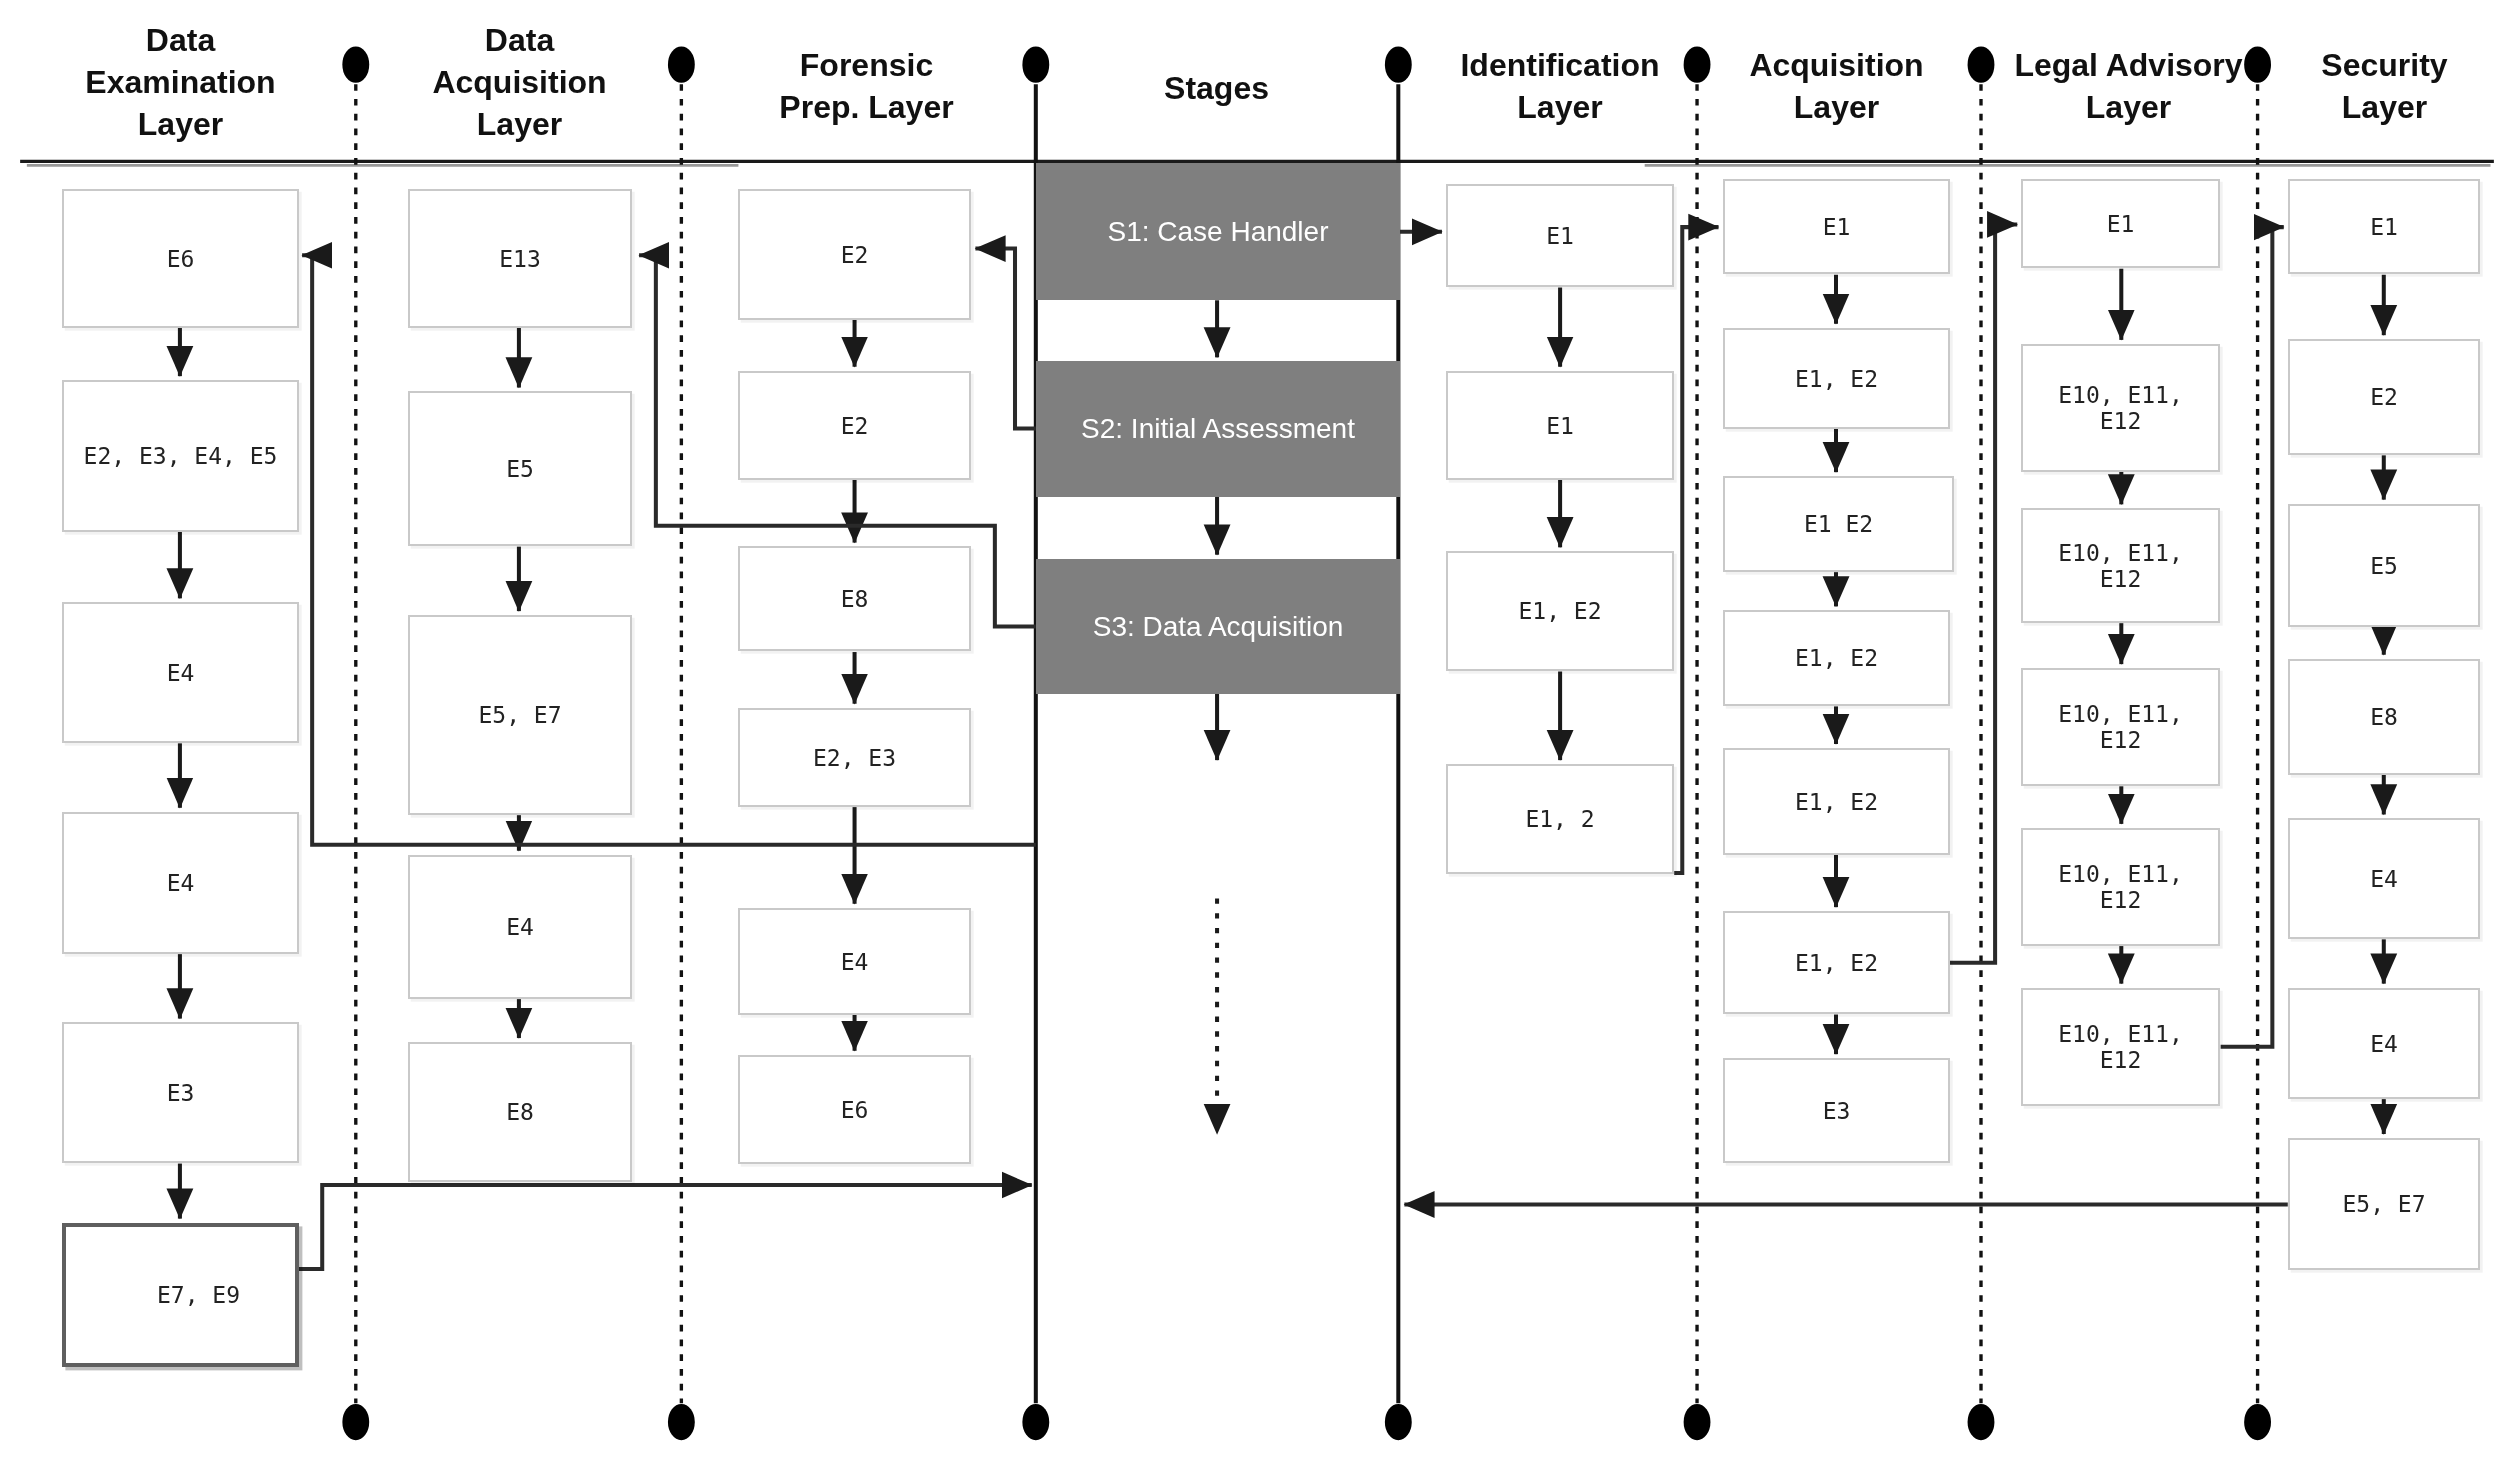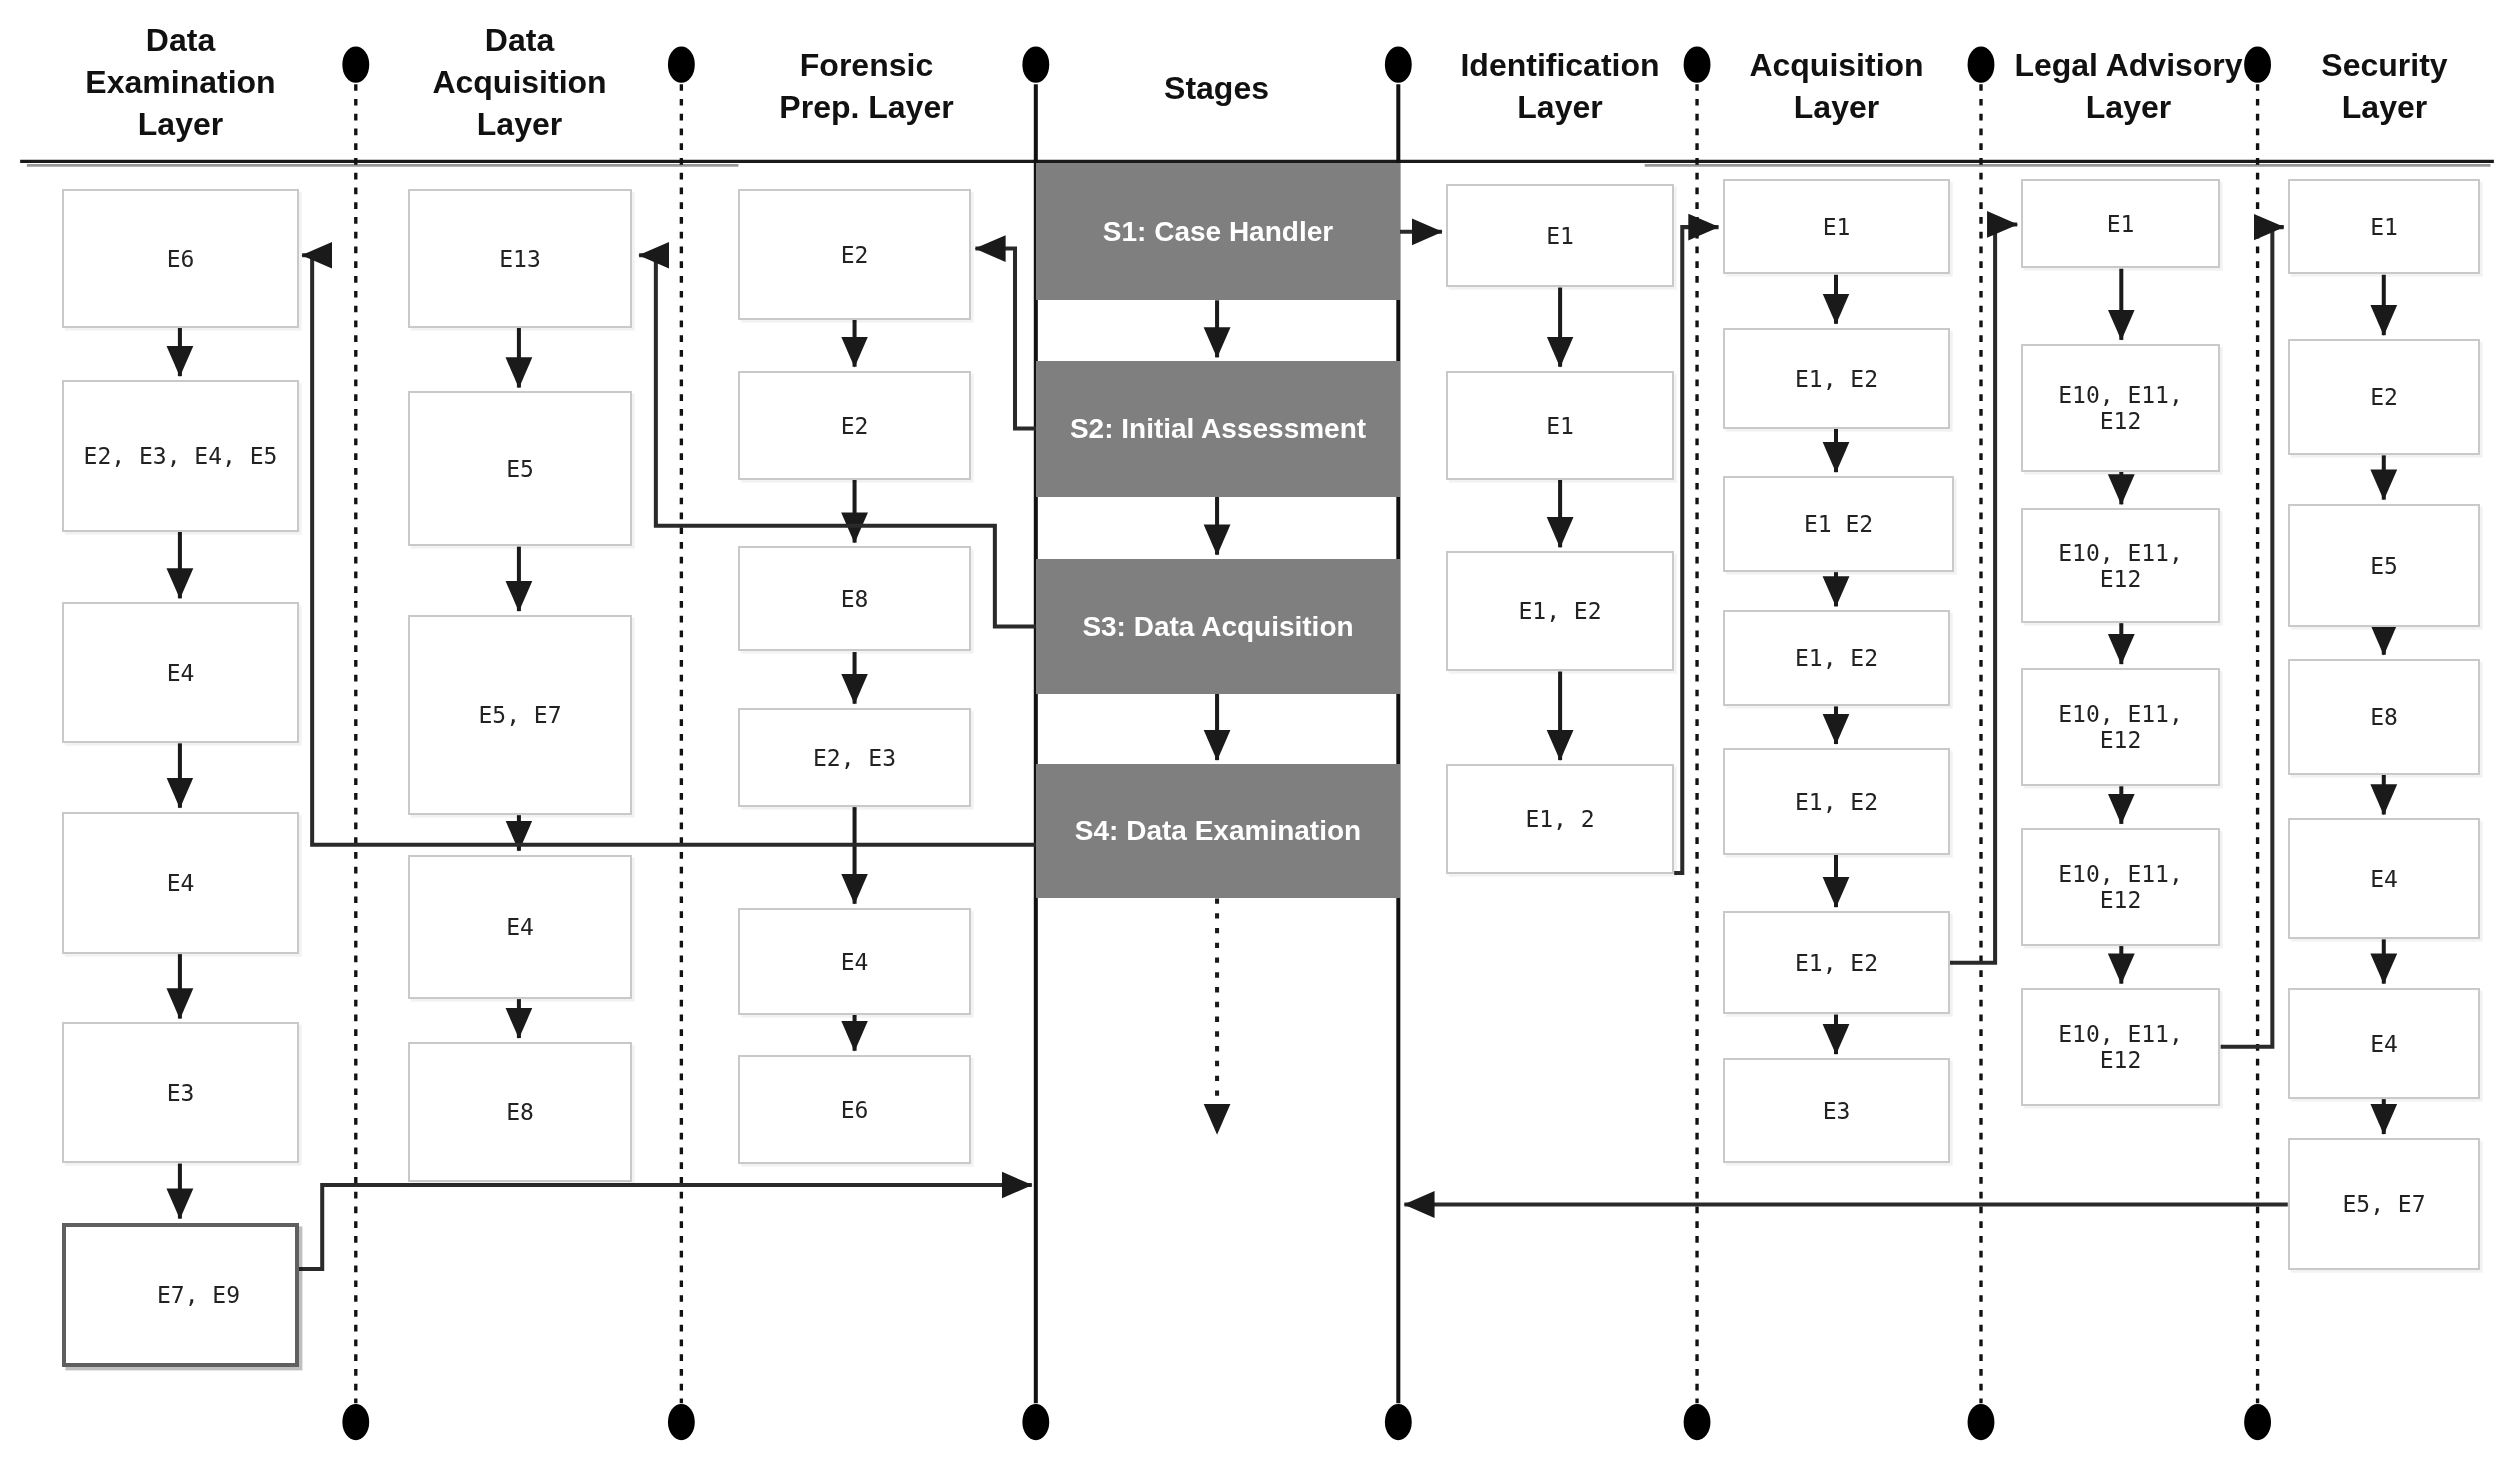--- a/index.html
+++ b/index.html
@@ -2,21 +2,21 @@
 <html style="font-size:10.7px"><head>
 <meta charset="utf-8">
 <style>
   html,body{margin:0;padding:0;background:#ffffff;}
   #canvas{position:relative;width:2512px;height:1484px;background:#ffffff;
           font-family:"Liberation Sans",sans-serif;overflow:hidden;}
   #lines{position:absolute;left:0;top:0;}
   .hdr{position:absolute;text-align:center;font-weight:700;font-size:32px;
        line-height:42px;color:#111;white-space:pre-line;}
   .stage{position:absolute;left:1036px;width:364px;background:#7f7f7f;
-         color:#ffffff;font-weight:700;font-size:28px;display:flex;
+         color:#ffffff;font-weight:400;font-size:28px;display:flex;
          align-items:center;justify-content:center;text-align:center;}
   .box{position:absolute;background:#ffffff;border:2.7px solid #c9c9c9;
        box-sizing:border-box;display:flex;align-items:center;justify-content:center;
        text-align:center;font-family:"DejaVu Sans Mono",monospace;font-size:23px;
        color:#222;white-space:pre-line;box-shadow:2.7px 2.7px 0 rgba(0,0,0,0.05);}
   .box.strong{border:4px solid #5f5f5f;box-shadow:3.4px 3.4px 0 rgba(0,0,0,0.25);}
 </style>
 </head>
 <body>
 
@@ -139,21 +139,20 @@
   <div class="hdr" style="left:1702px;top:44px;width:269px;">Acquisition
 Layer</div>
   <div class="hdr" style="left:1981px;top:44px;width:295px;">Legal Advisory
 Layer</div>
   <div class="hdr" style="left:2250px;top:44px;width:269px;">Security
 Layer</div>
 
   <div class="stage" style="top:163px;height:137px;">S1: Case Handler</div>
   <div class="stage" style="top:361px;height:136px;">S2: Initial Assessment</div>
   <div class="stage" style="top:559px;height:135px;">S3: Data Acquisition</div>
-  <div class="stage" style="top:764px;height:134px;">S4: Data Examination</div>
 
   <div class="box" style="left:62px;top:189px;width:237px;height:139px;">E6</div>
   <div class="box" style="left:62px;top:380px;width:237px;height:152px;">E2, E3, E4, E5</div>
   <div class="box" style="left:62px;top:602px;width:237px;height:141px;">E4</div>
   <div class="box" style="left:62px;top:812px;width:237px;height:142px;">E4</div>
   <div class="box" style="left:62px;top:1022px;width:237px;height:141px;">E3</div>
   <div class="box strong" style="left:62px;top:1223px;width:237px;height:144px;padding-left:36px;">E7, E9</div>
 
   <div class="box" style="left:408px;top:189px;width:224px;height:139px;">E13</div>
   <div class="box" style="left:408px;top:391px;width:224px;height:155px;">E5</div>

